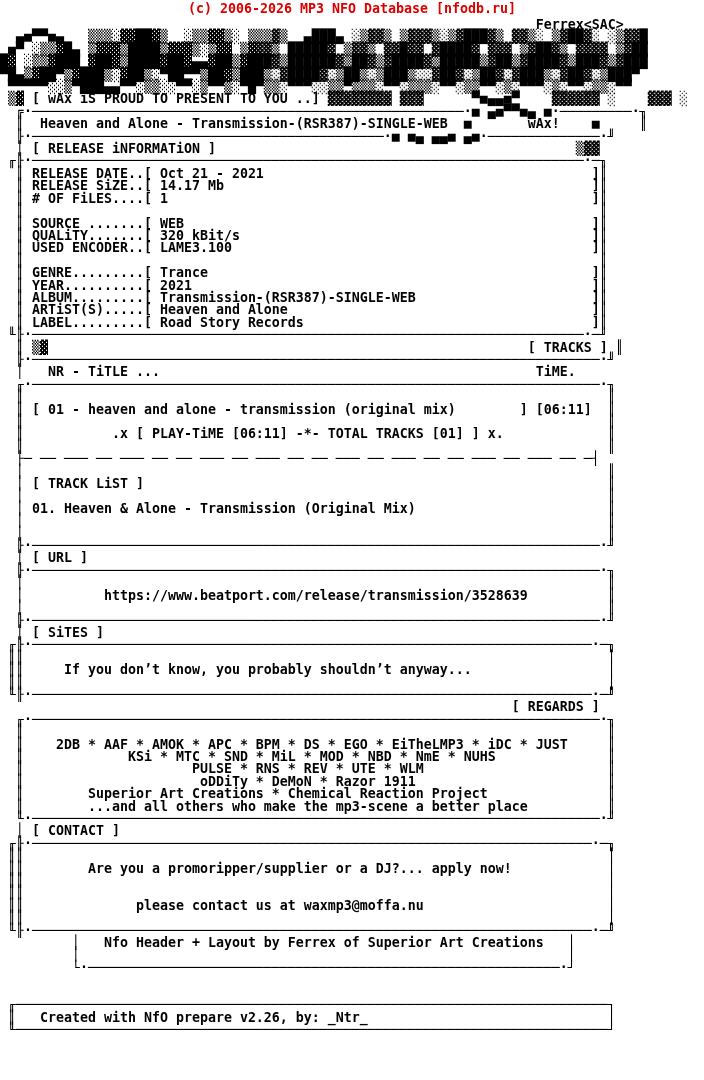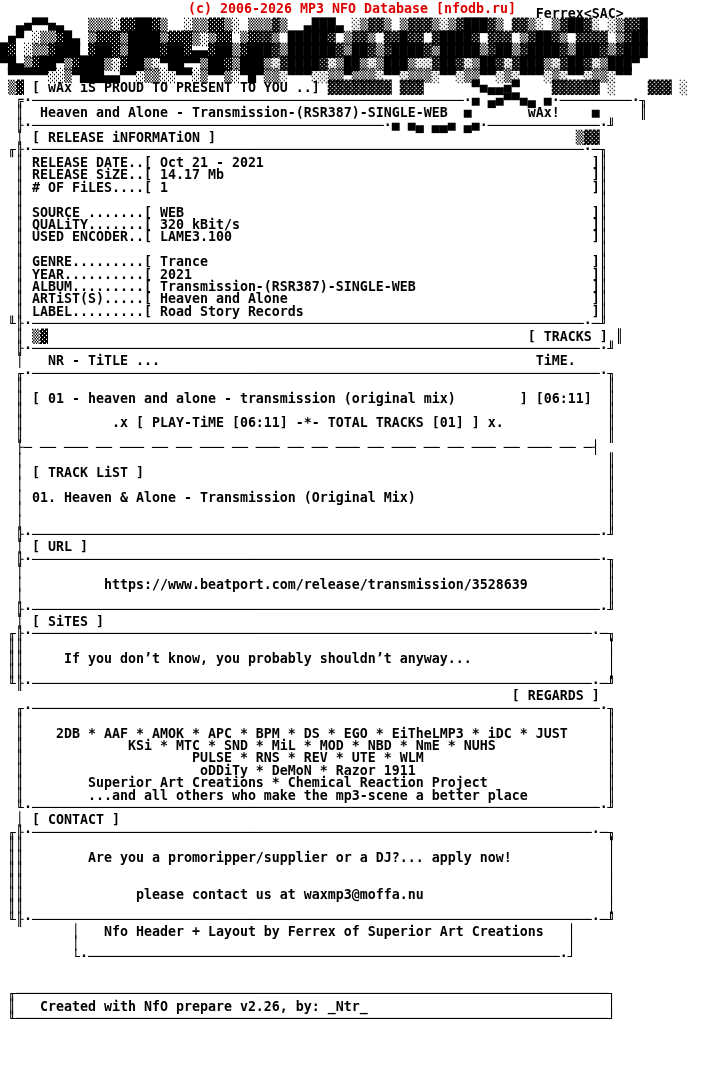--- a/index.html
+++ b/index.html
@@ -7,21 +7,21 @@
     width:704px;height:1080px;background:#ffffff;overflow:hidden;
     font-family:"DejaVu Sans Mono",monospace;
   }
   .page{position:relative;width:704px;height:760px;}
   .red-header{
     position:absolute;top:2px;left:0;width:704px;text-align:center;
     font:bold 13.3px/14px "DejaVu Sans Mono",monospace;
     color:#dd0000;white-space:pre;
   }
   .nfo{
-    position:absolute;top:8px;left:0;margin:0;
+    position:absolute;top:19px;left:0;margin:0;
     font:bold 13.29px/12.4px "DejaVu Sans Mono",monospace;
     color:#000000;white-space:pre;letter-spacing:0;
   }
 </style>
 </head>
 <body>
 
 <div class="page">
   <div class="red-header">(c) 2006-2026 MP3 NFO Database [nfodb.ru]</div>
   <pre class="nfo">                                                                   Ferrex&lt;SAC&gt;

